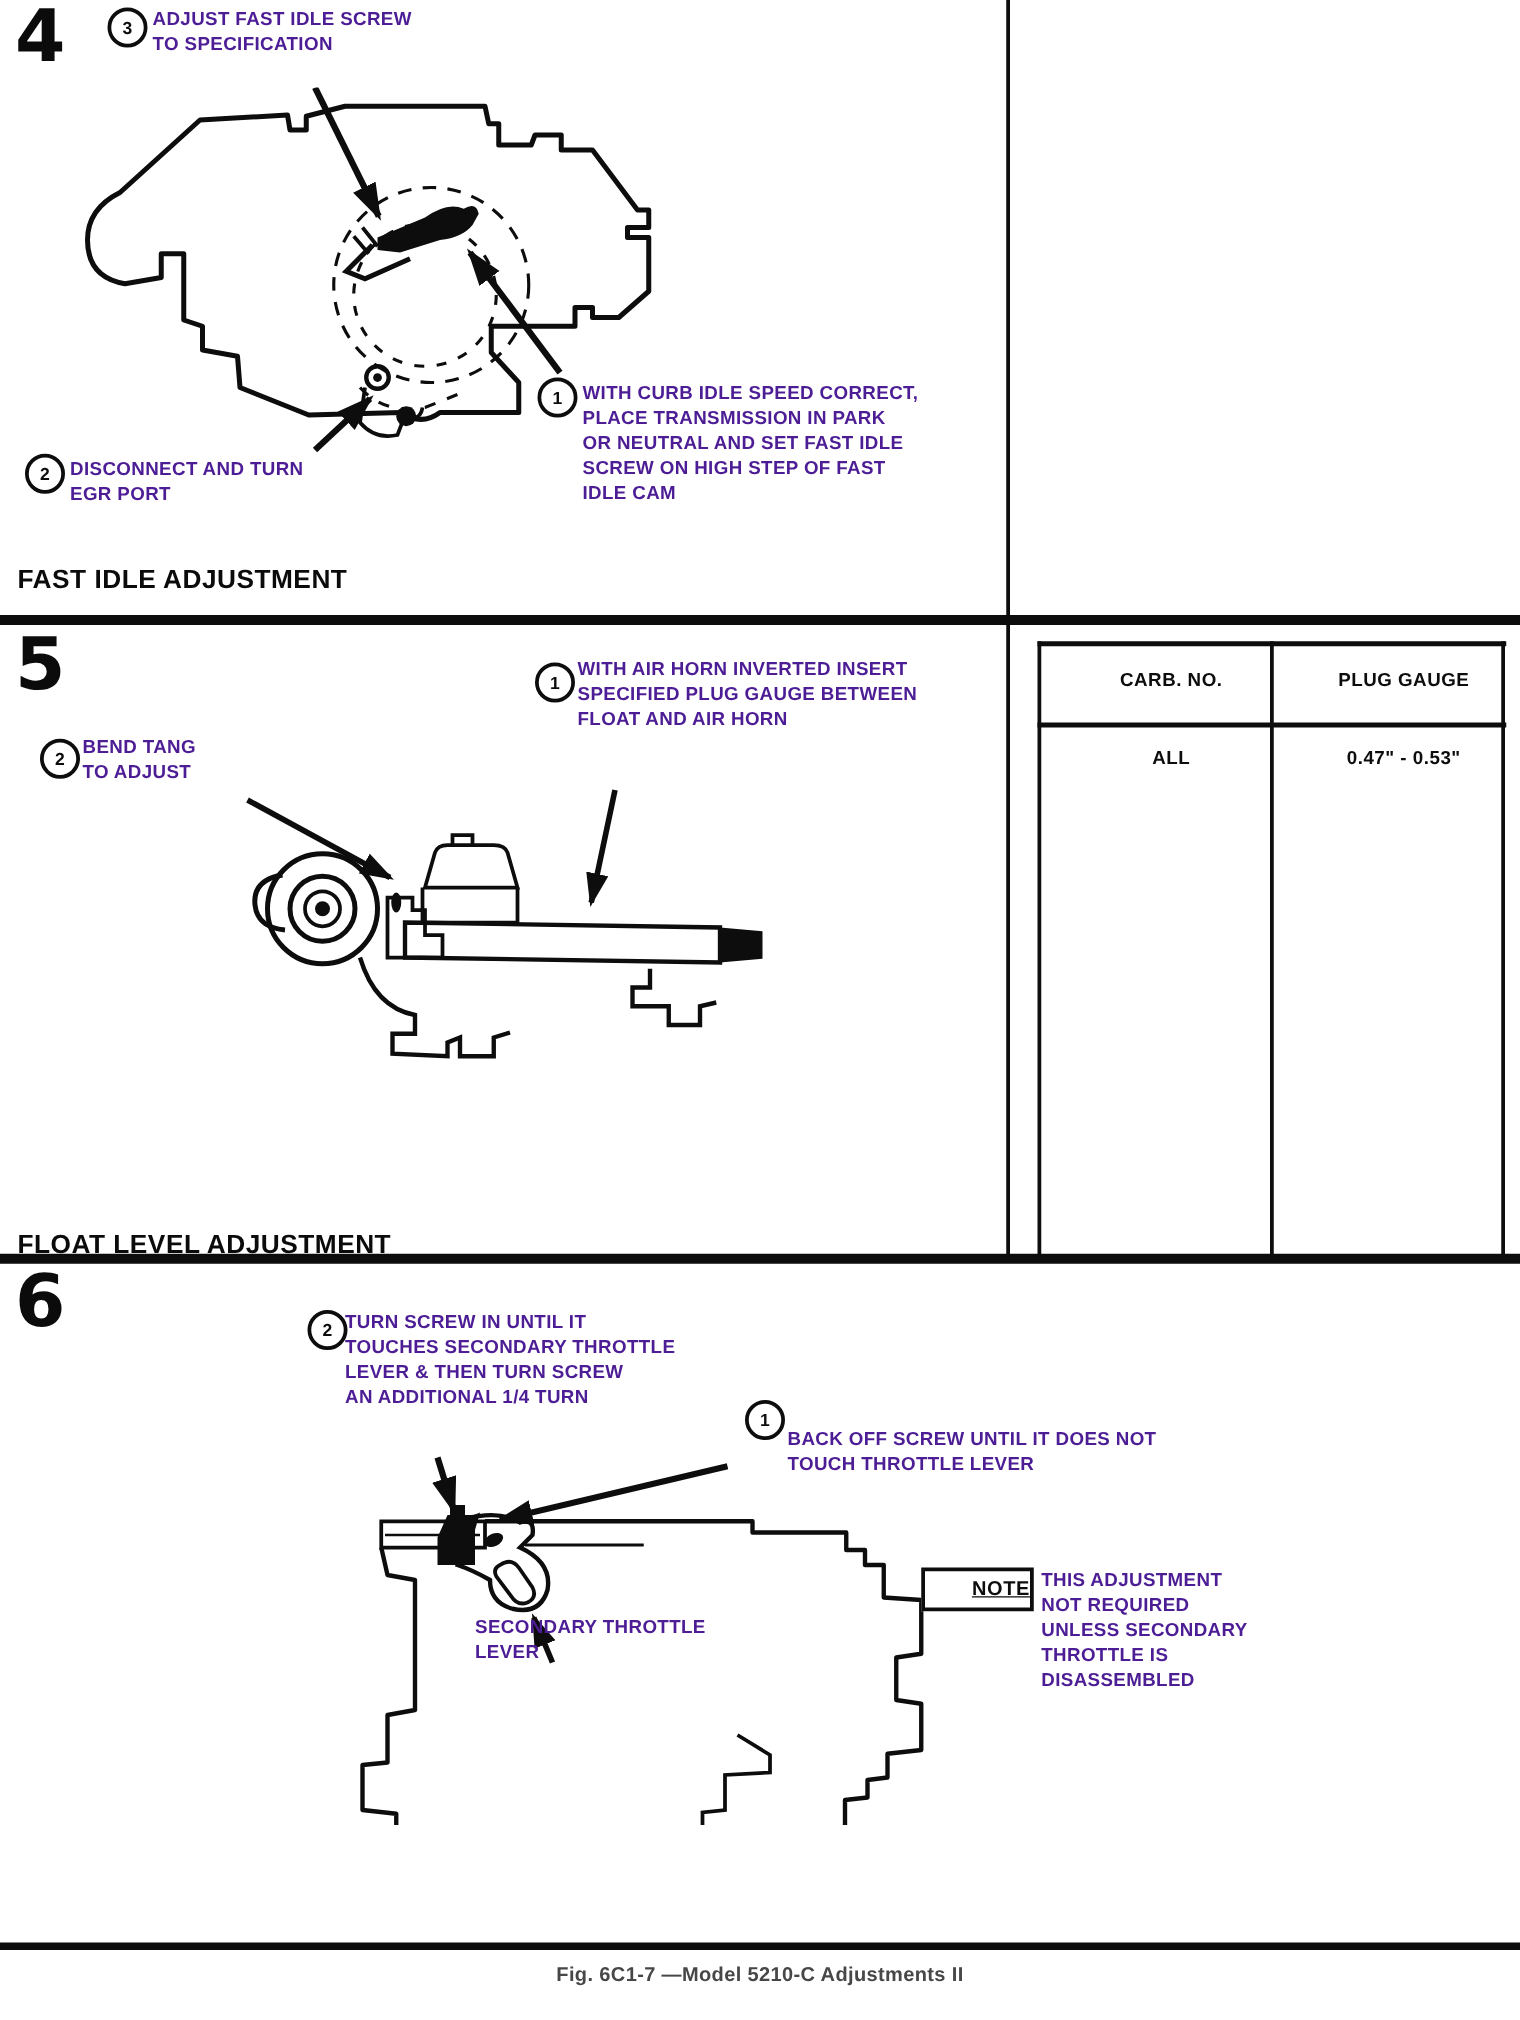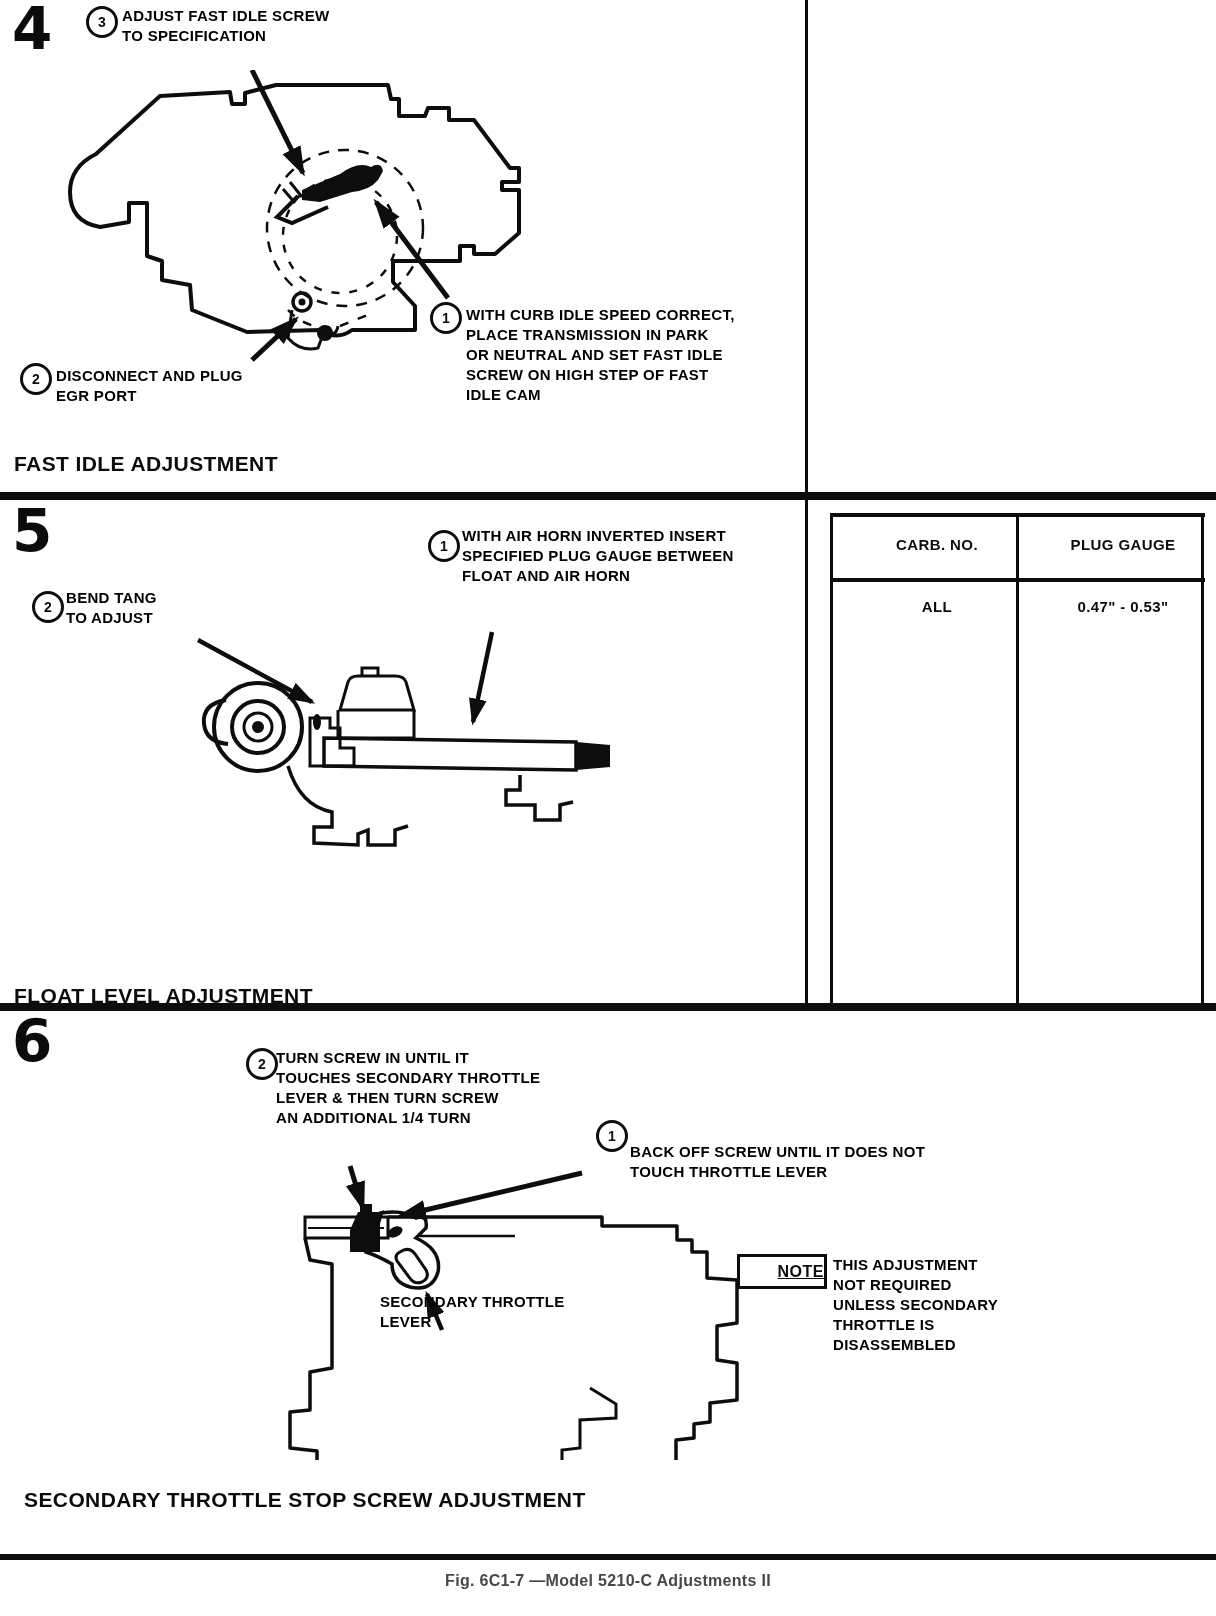--- a/index.html
+++ b/index.html
@@ -13,21 +13,21 @@
     font-family:"DejaVu Sans",sans-serif;font-weight:bold;font-size:58px;
     line-height:58px;letter-spacing:-2px;color:#0b0b0b;
   }
   .callout-circle{
     position:absolute;width:26px;height:26px;border:3px solid #0d0d0d;border-radius:50%;
     display:flex;align-items:center;justify-content:center;
     font-weight:bold;font-size:14px;background:#fff;z-index:5;
   }
   .callout-text{
     position:absolute;font-weight:bold;font-size:15px;line-height:20px;
-    letter-spacing:.3px;white-space:pre-line;color:#000000;z-index:5;
+    letter-spacing:.3px;white-space:pre-line;color:#4c1d95;z-index:5;
   }
   .section-title{
     position:absolute;font-weight:bold;font-size:21px;letter-spacing:.4px;color:#0b0b0b;
   }
   .rule-bar{position:absolute;left:0;width:1216px;background:#0d0d0d;}
   .vline{position:absolute;background:#0d0d0d;width:3px;}
   .hline{position:absolute;background:#0d0d0d;height:4px;}
   .table-cell{
     position:absolute;font-weight:bold;font-size:15px;letter-spacing:.4px;
     text-align:center;color:#0d0d0d;padding-left:14px;
@@ -87,21 +87,21 @@
   </svg>
 
   <div class="callout-circle" style="left:430px;top:302px;">1</div>
   <div class="callout-text" style="left:466px;top:305px;width:330px;">WITH CURB IDLE SPEED CORRECT,
 PLACE TRANSMISSION IN PARK
 OR NEUTRAL AND SET FAST IDLE
 SCREW ON HIGH STEP OF FAST
 IDLE CAM</div>
 
   <div class="callout-circle" style="left:20px;top:363px;">2</div>
-  <div class="callout-text" style="left:56px;top:366px;">DISCONNECT AND PLUG
+  <div class="callout-text" style="left:56px;top:366px;">DISCONNECT AND TURN
 EGR PORT</div>
 
   <div class="vline" style="left:805px;top:0px;height:497px;"></div>
 
   <div class="section-title" style="left:14px;top:452px;">FAST IDLE ADJUSTMENT</div>
   <div class="rule-bar" style="top:492px;height:8px;"></div>
 
   <div class="abs big-num" style="left:12px;top:502px;">5</div>
 
   <div class="callout-circle" style="left:428px;top:530px;">1</div>
@@ -203,18 +203,17 @@
 
   <div class="note-box" style="left:737px;top:1254px;width:84px;height:29px;">
     <span class="note-label">NOTE</span>
   </div>
   <div class="callout-text" style="left:833px;top:1255px;width:200px;">THIS ADJUSTMENT
 NOT REQUIRED
 UNLESS SECONDARY
 THROTTLE IS
 DISASSEMBLED</div>
 
-  <div class="section-title" style="left:24px;top:1488px;">SECONDARY THROTTLE STOP SCREW ADJUSTMENT</div>
   <div class="rule-bar" style="top:1554px;height:6px;"></div>
 
   <div class="caption" style="top:1572px;">Fig. 6C1-7 —Model 5210-C Adjustments II</div>
 
 </div>
 
 </body></html>

